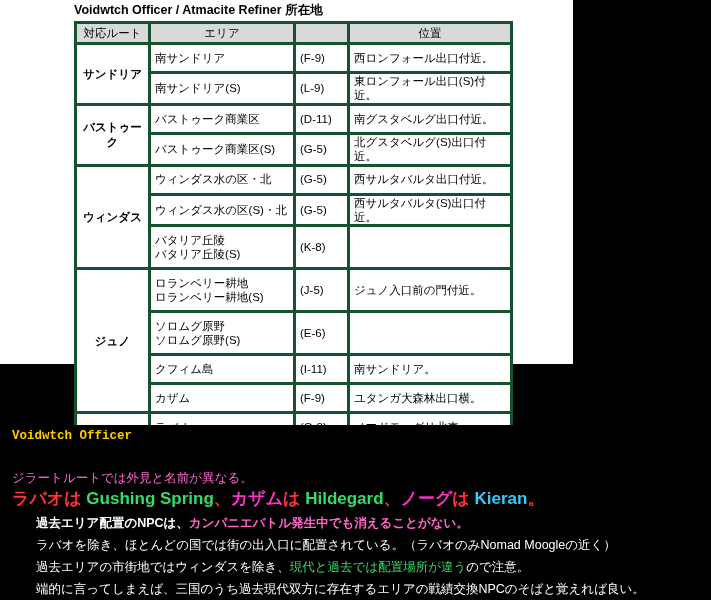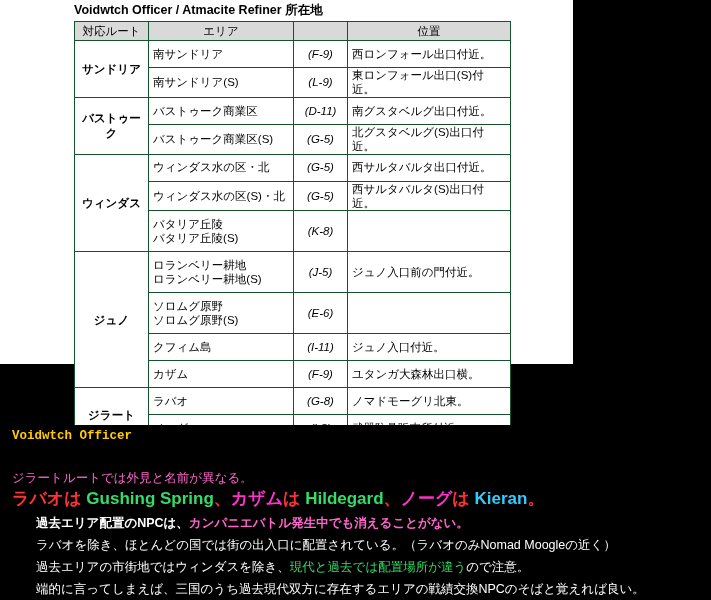--- a/index.html
+++ b/index.html
@@ -41,21 +41,21 @@
   }
   table.loc {
     position: absolute;
     left: 74px;
     top: 21px;
     border-collapse: collapse;
     table-layout: fixed;
     background: #ffffff;
   }
   table.loc th, table.loc td {
-    border: 1px solid #14532d;
+    border: 3px solid #14532d;
     font-size: 11.5px;
     color: #000000;
     padding: 0 4px;
     vertical-align: middle;
     line-height: 1.25;
   }
   table.loc th {
     background: #d9d9d9;
     text-align: center;
     font-weight: normal;
@@ -69,22 +69,20 @@
   td.route {
     text-align: center;
     font-weight: bold;
     font-size: 12px;
   }
   td.area {
     text-align: left;
     height: 26px;
   }
   td.coord {
-    text-align: center;
-    font-style: italic;
   }
   td.pos {
     text-align: left;
   }
   .sub { display: block; }
 
   
   #notes {
     position: absolute;
     left: 0;
@@ -248,21 +246,21 @@
           <td class="area" style="height:40px">
             <span class="sub">ソロムグ原野</span>
             <span class="sub">ソロムグ原野(S)</span>
           </td>
           <td class="coord">(E-6)</td>
           <td class="pos"></td>
         </tr>
         <tr>
           <td class="area">クフィム島</td>
           <td class="coord">(I-11)</td>
-          <td class="pos">ジュノ入口付近。</td>
+          <td class="pos">南サンドリア。</td>
         </tr>
         <tr>
           <td class="area">カザム</td>
           <td class="coord">(F-9)</td>
           <td class="pos">ユタンガ大森林出口横。</td>
         </tr>
 
         <tr>
           <td class="route" rowspan="2">ジラート</td>
           <td class="area">ラバオ</td>

